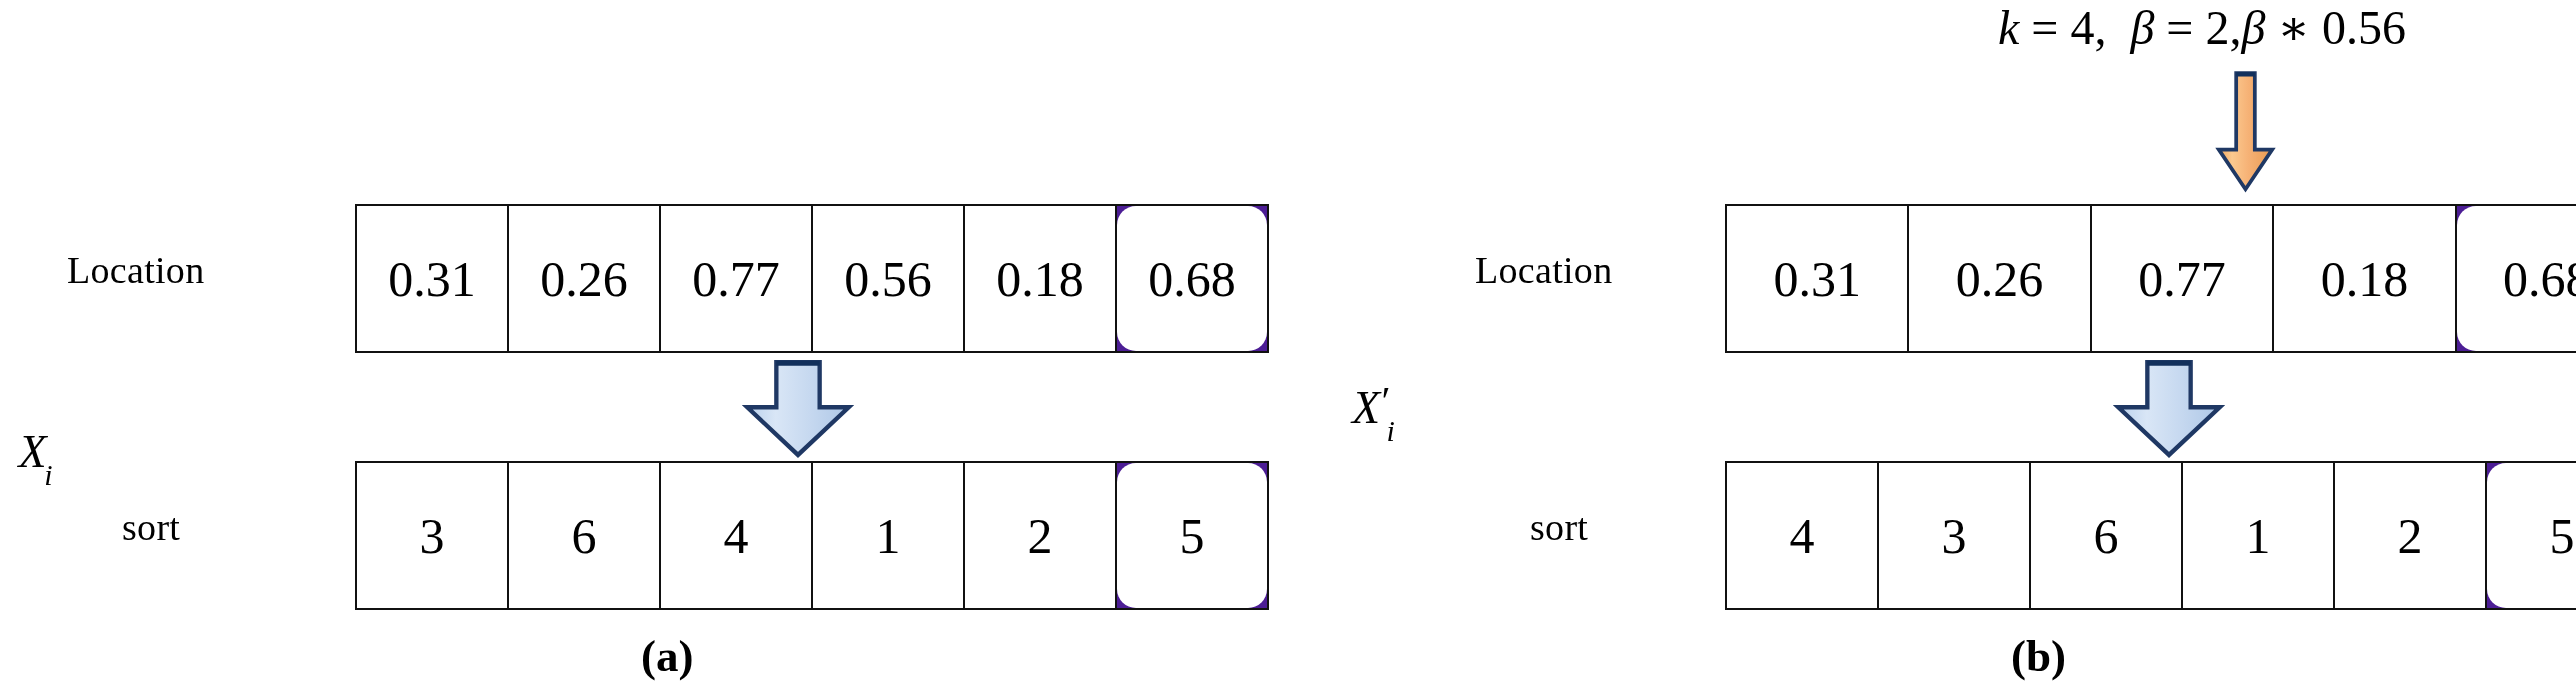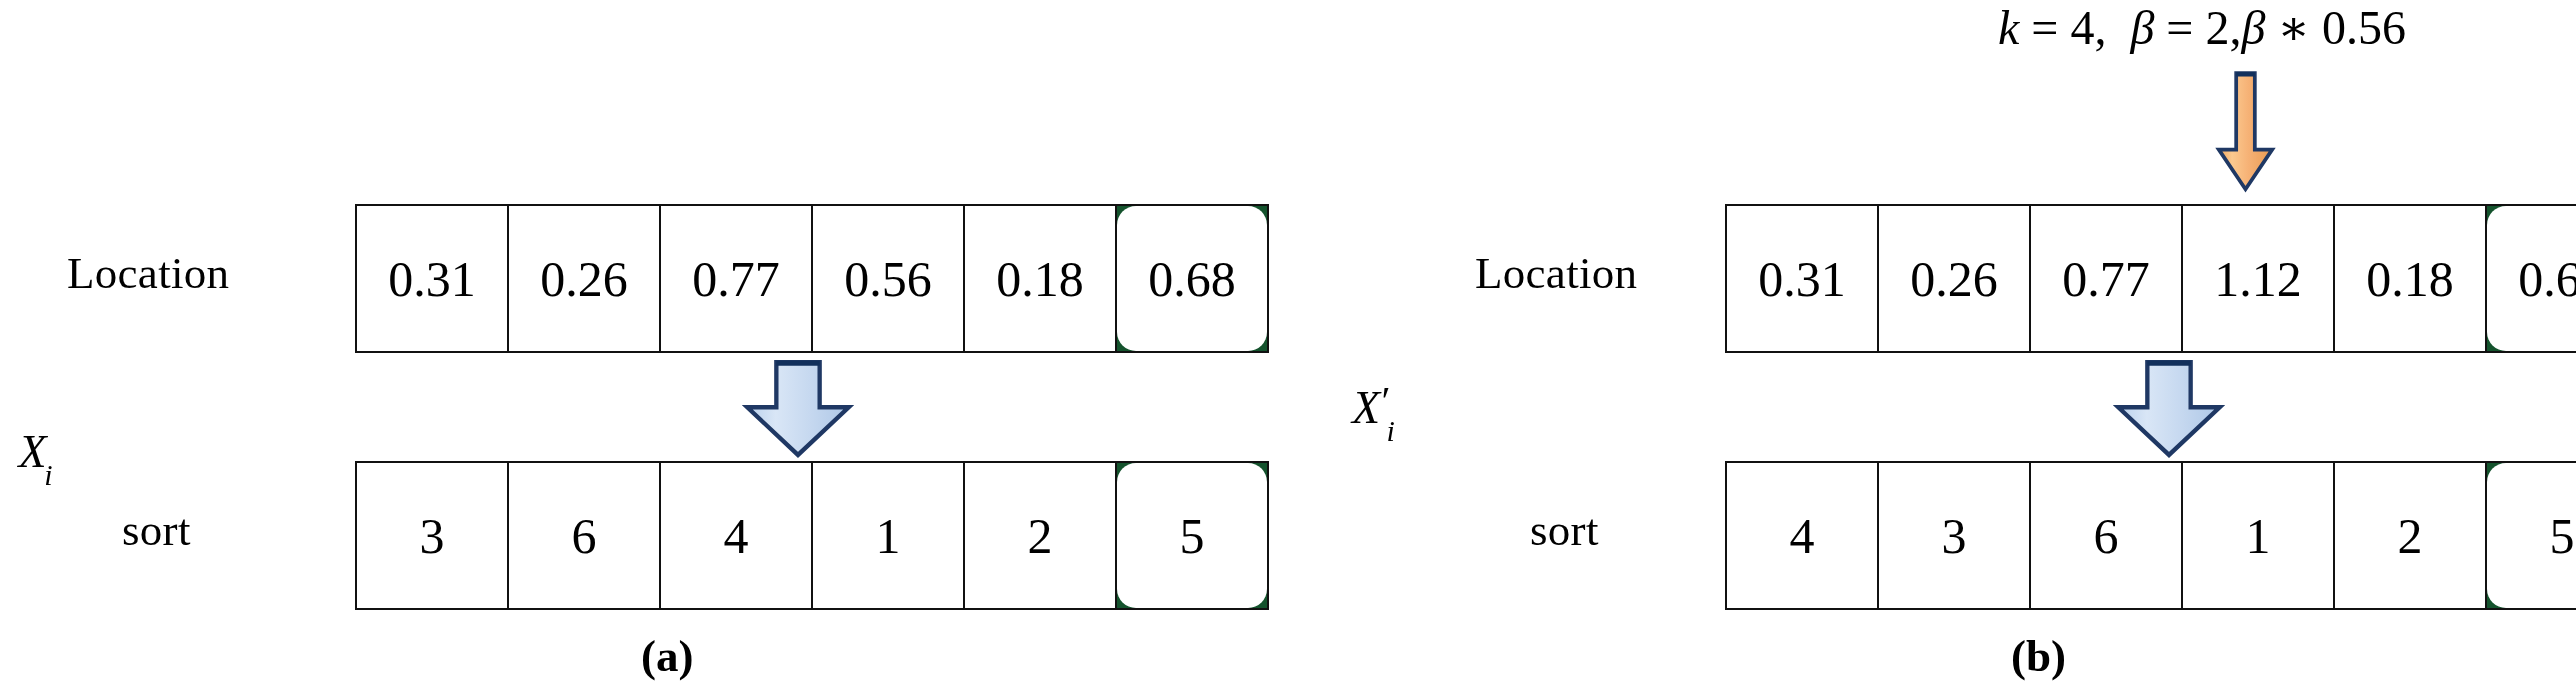--- a/index.html
+++ b/index.html
@@ -10,21 +10,21 @@
     -webkit-font-smoothing:antialiased;
   }
 
   .panel{position:absolute;top:0;height:696px;}
   #panel-a{left:0;width:1335px;}
   #panel-b{left:1408px;width:1241px;}
 
   
   .row-label{
     position:absolute;
-    font-size:45px;
+    font-size:38px;
     line-height:1;
     white-space:nowrap;
     letter-spacing:0.3px;
   }
 
   
   .var-label{
     position:absolute;
     font-style:italic;
     font-size:46px;
@@ -46,21 +46,21 @@
     top:-8.7px;
     left:-1.2px;
   }
 
   
   .strip{
     position:absolute;
     display:flex;
     border:2.5px solid #111111;
     box-sizing:border-box;
-    background:#14532d;
+    background:#4c1d95;
   }
   .strip .cell{
     flex:1 1 0;
     box-sizing:border-box;
     border-right:2.5px solid #111111;
     display:flex;
     align-items:center;
     justify-content:center;
     font-size:50px;
     line-height:1;
@@ -161,21 +161,20 @@
       <line x1="34" y1="7" x2="64" y2="7" stroke="#12305c" stroke-width="7"></line>
     </svg>
   </div>
 
   <div class="row-label" style="left:67px;top:251px;">Location</div>
 
   <div class="strip" id="strip-b-location" style="left:317px;top:204px;width:914px;height:149px;">
     <div class="cell">0.31</div>
     <div class="cell">0.26</div>
     <div class="cell">0.77</div>
-    <div class="cell">1.12</div>
     <div class="cell">0.18</div>
     <div class="cell">0.68</div>
   </div>
 
   <div class="var-label" style="left:-56px;top:385px;text-align:center;">
     <span>X</span><span class="prime">′</span><span class="sub">i</span>
   </div>
 
   <div class="arrow" style="left:705px;top:359px;width:112px;height:99px;">
     <svg width="112" height="99" viewBox="0 0 180 160" aria-hidden="true">

